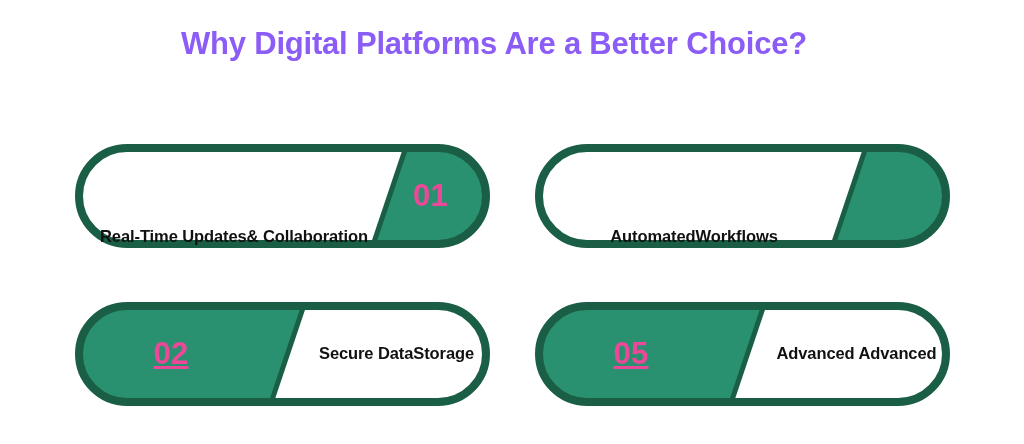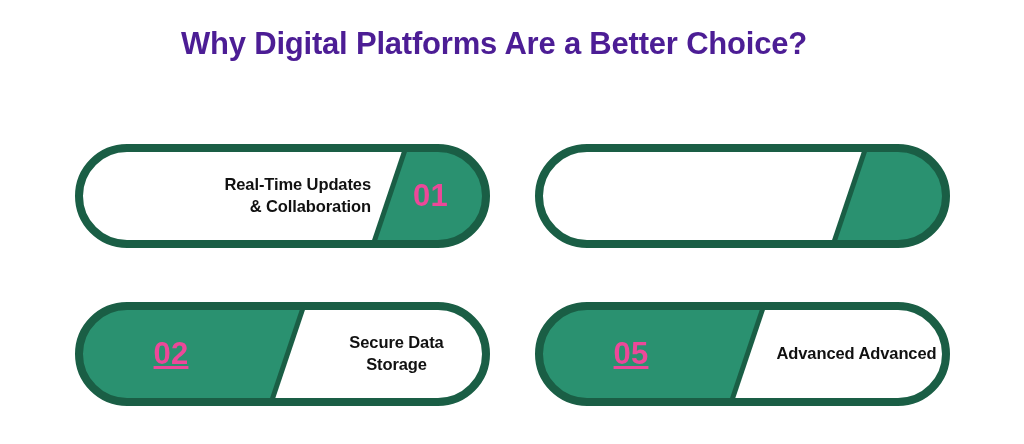--- a/index.html
+++ b/index.html
@@ -17,21 +17,21 @@
   }
 
   #page-title {
     position: absolute;
     left: 0;
     top: 26px;
     width: 988px;
     text-align: center;
     font-size: 31px;
     font-weight: bold;
-    color: #4c1d95;
+    color: #8b5cf6;
     letter-spacing: -0.2px;
     white-space: nowrap;
   }
 
   #cards-grid {
     position: absolute;
     left: 0;
     top: 0;
     width: 1024px;
     height: 444px;
@@ -54,21 +54,21 @@
     width: 415px;
     height: 104px;
     display: block;
   }
 
   .pill-label {
     position: absolute;
     top: 0;
     height: 104px;
     display: flex;
-    flex-direction: column;
+    flex-direction: row;
     justify-content: center;
     font-size: 16.5px;
     font-weight: bold;
     color: #111111;
     line-height: 1.33;
     letter-spacing: -0.1px;
   }
   .pill-number {
     position: absolute;
     top: 0;
@@ -166,20 +166,24 @@
           <rect x="4" y="4" width="407" height="96" rx="48" ry="48"></rect>
         </clipPath>
       </defs>
       <g clip-path="url(#clip03)">
         <rect x="0" y="0" width="415" height="104" fill="#ffffff"></rect>
         <polygon points="297,104 332,0 415,0 415,104" fill="#2A9170"></polygon>
         <line x1="332" y1="0" x2="297" y2="104" stroke="#1A5E45" stroke-width="5"></line>
       </g>
       <rect x="4" y="4" width="407" height="96" rx="48" ry="48" fill="none" stroke="#1A5E45" stroke-width="8"></rect>
     </svg>
+    <div class="pill-label">
+      <span class="label-line">Automated</span>
+      <span class="label-line">Workflows</span>
+    </div>
   </div>
 
   <div class="pill-card col-2 row-2 num-left">
     <svg class="pill-svg" viewBox="0 0 415 104">
       <defs>
         <clipPath id="clip04">
           <rect x="4" y="4" width="407" height="96" rx="48" ry="48"></rect>
         </clipPath>
       </defs>
       <g clip-path="url(#clip04)">

